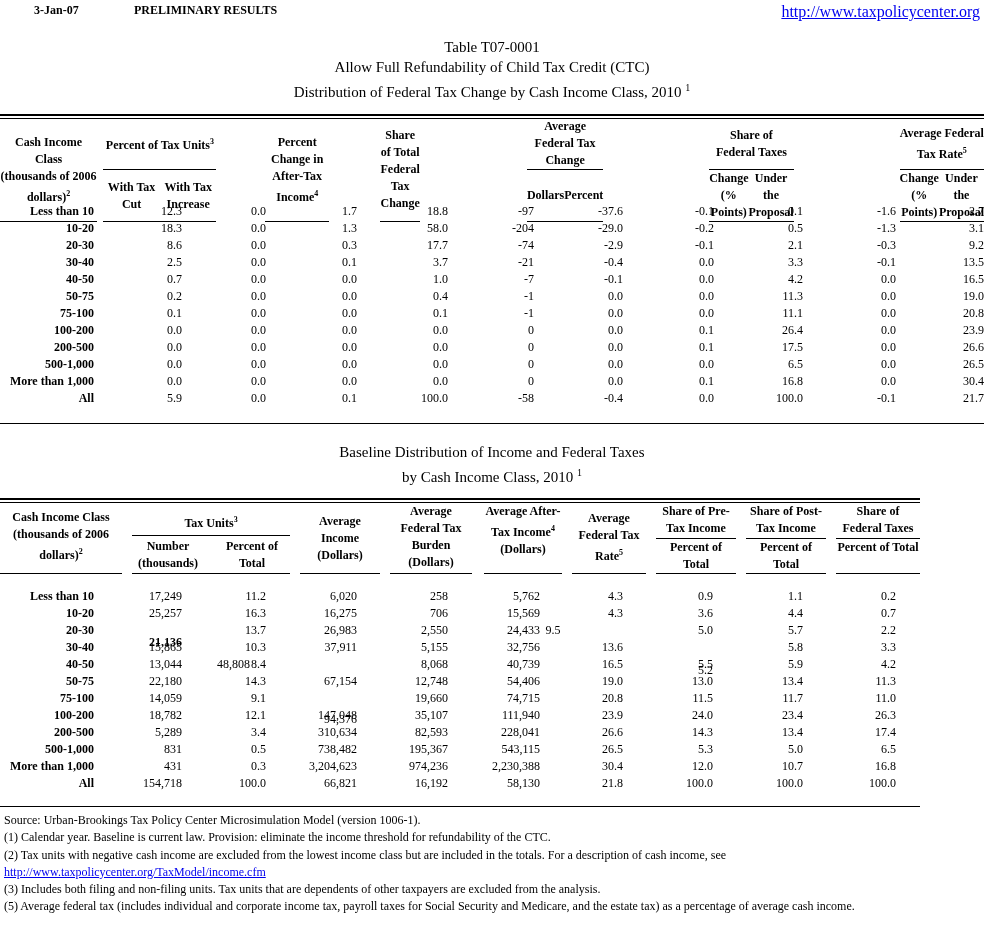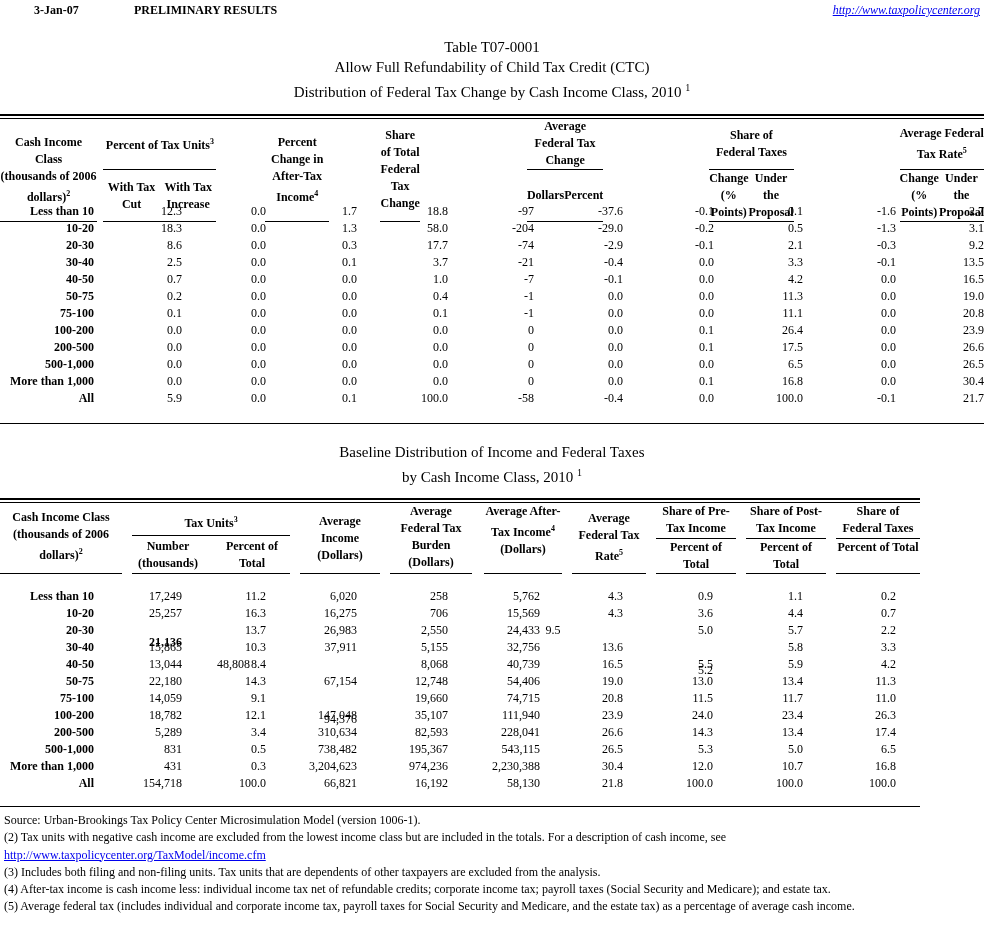--- a/index.html
+++ b/index.html
@@ -1,20 +1,20 @@
 <!DOCTYPE html>
 <html><head>
 <meta charset="utf-8">
 <style>
   html, body { margin:0; padding:0; background:#ffffff; }
   body { width:984px; height:928px; position:relative; overflow:hidden; font-family:"Liberation Serif", "DejaVu Serif", serif; color:#000; }
   .abs { position:absolute; }
   .hdr-date { left:34px; top:3px; font-size:12px; font-weight:bold; }
   .hdr-pre { left:134px; top:3px; font-size:12px; font-weight:bold; }
-  .hdr-url { right:4px; top:3px; font-size:12px; color:#0000ee; text-decoration:underline;font-style:italic; }
+  .hdr-url { right:4px; top:3px; font-size:16px; color:#0000ee; text-decoration:underline; }
   .title { left:0; width:984px; text-align:center; font-size:15px; line-height:21px; }
   .title sup { font-size:10px; }
   .rule { left:0; height:0; border-top:1px solid #000; }
   .dbl { left:0; height:2px; border-top:2px solid #000; border-bottom:1px solid #000; }
   table.t { position:absolute; left:0; border-collapse:collapse; font-size:12px; }
   table.t th { font-weight:bold; text-align:center; vertical-align:middle; padding:0; line-height:17px; }
   table.t th sup { font-size:8px; }
   .u { border-bottom:1px solid #000; }
   .notes { left:4px; top:812px; font-size:12px; line-height:17.3px; }
   .notes a { color:#0000ee; text-decoration:underline; }
@@ -472,18 +472,18 @@
       <div class="abs" style="top: 0px; right: auto; text-align: right; white-space: nowrap; left: 573px; width: 140px;">100.0</div>
       <div class="abs" style="top: 0px; right: auto; text-align: right; white-space: nowrap; left: 663px; width: 140px;">100.0</div>
       <div class="abs" style="top: 0px; right: auto; text-align: right; white-space: nowrap; left: 756px; width: 140px;">100.0</div>
     </div>
   </div>
 
 <div class="abs rule" style="top:806px; width:920px;"></div>
 
 <div class="abs notes">
   <div>Source: Urban-Brookings Tax Policy Center Microsimulation Model (version 1006-1).</div>
+  <div>(1) Calendar year.  Baseline is current law. Provision: eliminate the income threshold for refundability of the CTC.</div>
   <div>(2) Tax units with negative cash income are excluded from the lowest income class but are included in the totals. For a description of cash income, see</div>
   <div><a>http://www.taxpolicycenter.org/TaxModel/income.cfm</a></div>
   <div>(3) Includes both filing and non-filing units.  Tax units that are dependents of other taxpayers are excluded from the analysis.</div>
-  <div>(4) After-tax income is cash income less: individual income tax net of refundable credits; corporate income tax; payroll taxes (Social Security and Medicare); and estate tax.</div>
   <div>(5) Average federal tax (includes individual and corporate income tax, payroll taxes for Social Security and Medicare, and the estate tax) as a percentage of average cash income.</div>
 </div>
 
 </body></html>

